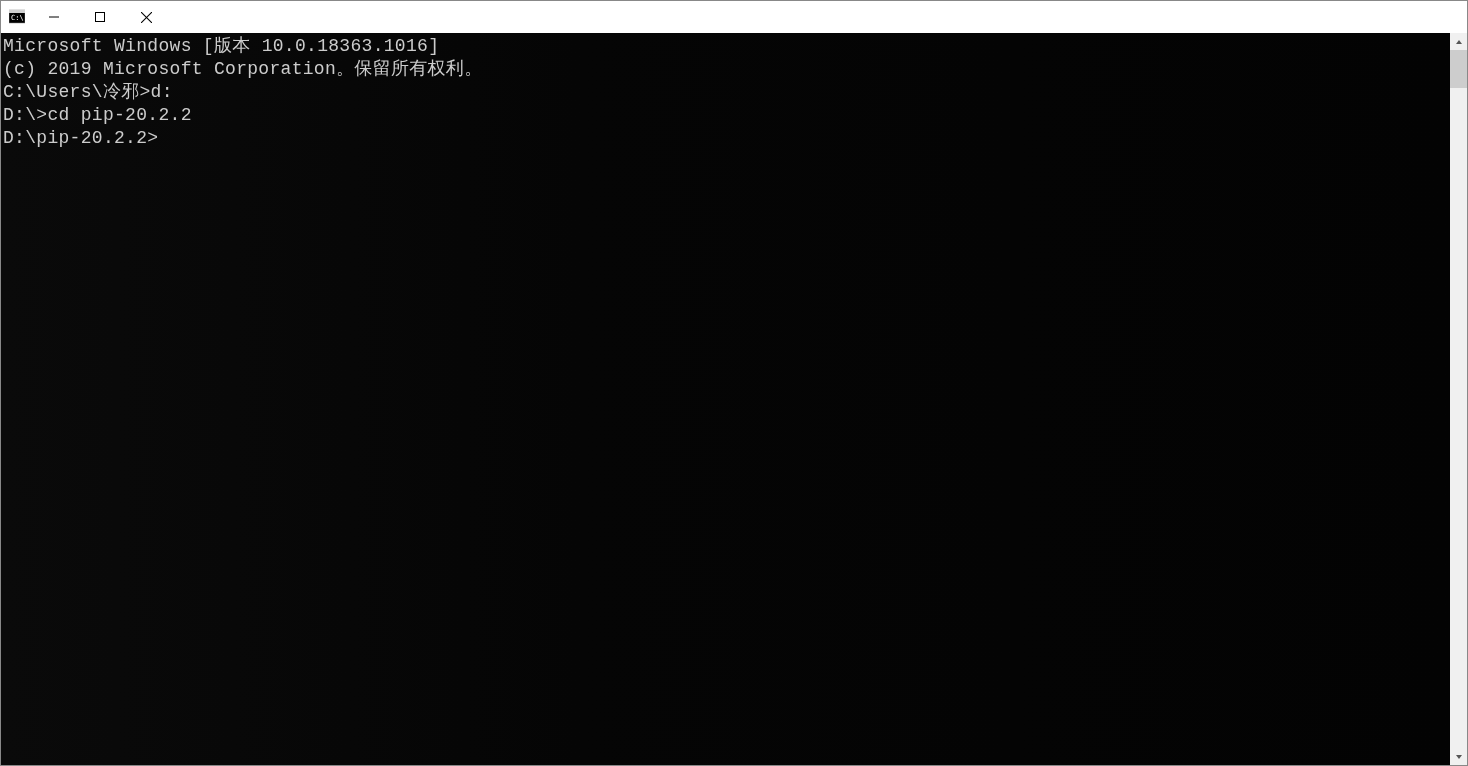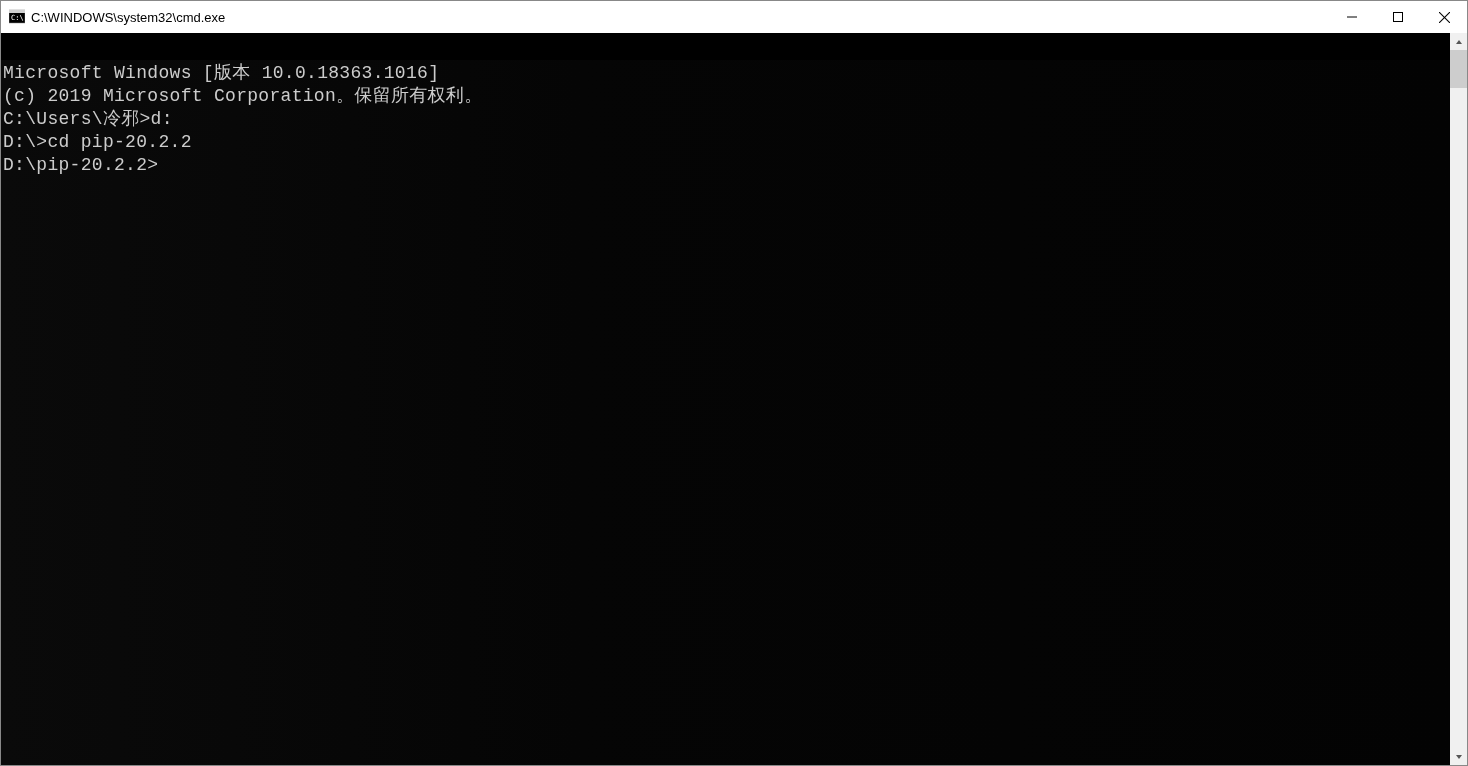--- a/index.html
+++ b/index.html
@@ -82,21 +82,20 @@
       flex: 1;
       background: linear-gradient(90deg, #0a0a0a 0%, #050505 40%, #030303 100%);
       color: #cccccc;
       font-family: "NSimSun", "SimSun", "Consolas", "Courier New", monospace;
       font-size: 18px;
       line-height: 23px;
       padding: 2px 0 0 2px;
       white-space: pre;
       overflow: hidden;
       letter-spacing: 0.3px;
-      margin-top: 27px;
     }
     .terminal-line {
       display: block;
     }
     .scrollbar {
       width: 17px;
       background: #f0f0f0;
       display: flex;
       flex-direction: column;
       flex-shrink: 0;
@@ -133,21 +132,20 @@
 
 <div class="window">
   <div class="titlebar">
     <span class="titlebar-icon">
       <svg viewBox="0 0 16 16">
         <rect x="0" y="1" width="16" height="13" fill="#000" stroke="#888" stroke-width="0.5"></rect>
         <rect x="0" y="1" width="16" height="3" fill="#d0d0d0"></rect>
         <text x="2" y="11" font-size="7" fill="#fff" font-family="monospace">C:\</text>
       </svg>
     </span>
-    <span class="titlebar-title">C:\WINDOWS\system32\cmd.exe</span>
     <div class="titlebar-controls">
       <div class="titlebar-btn">
         <svg viewBox="0 0 10 10">
             <line x1="0" y1="5" x2="10" y2="5"></line>
           </svg>
       </div>
       <div class="titlebar-btn">
         <svg viewBox="0 0 10 10">
             <rect x="0.5" y="0.5" width="9" height="9"></rect>
           </svg>

